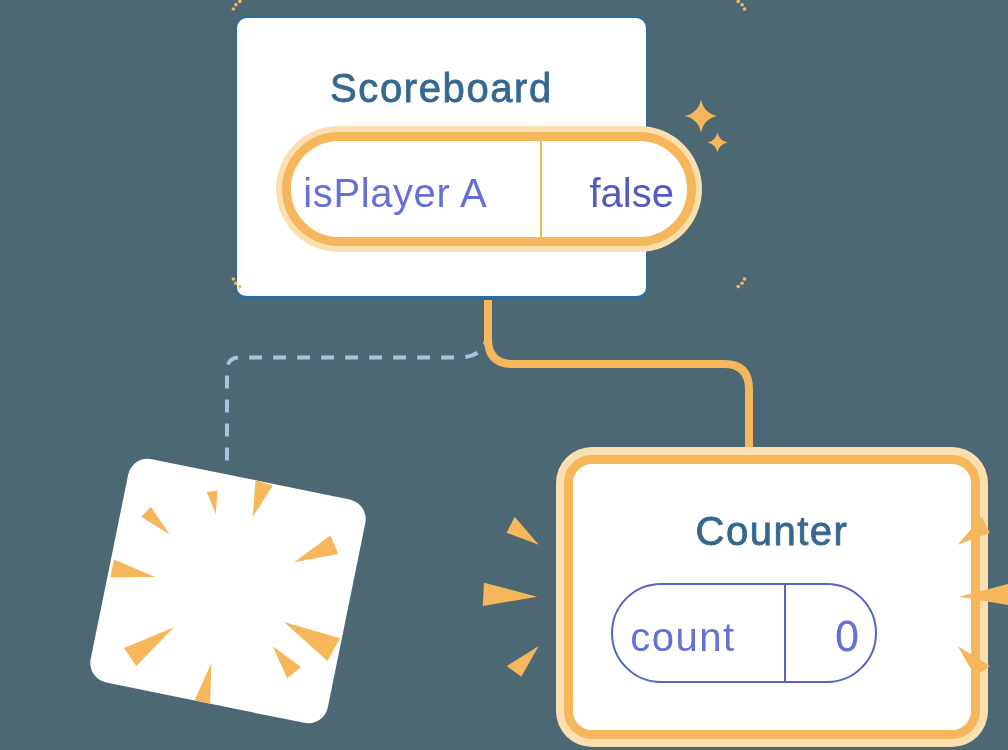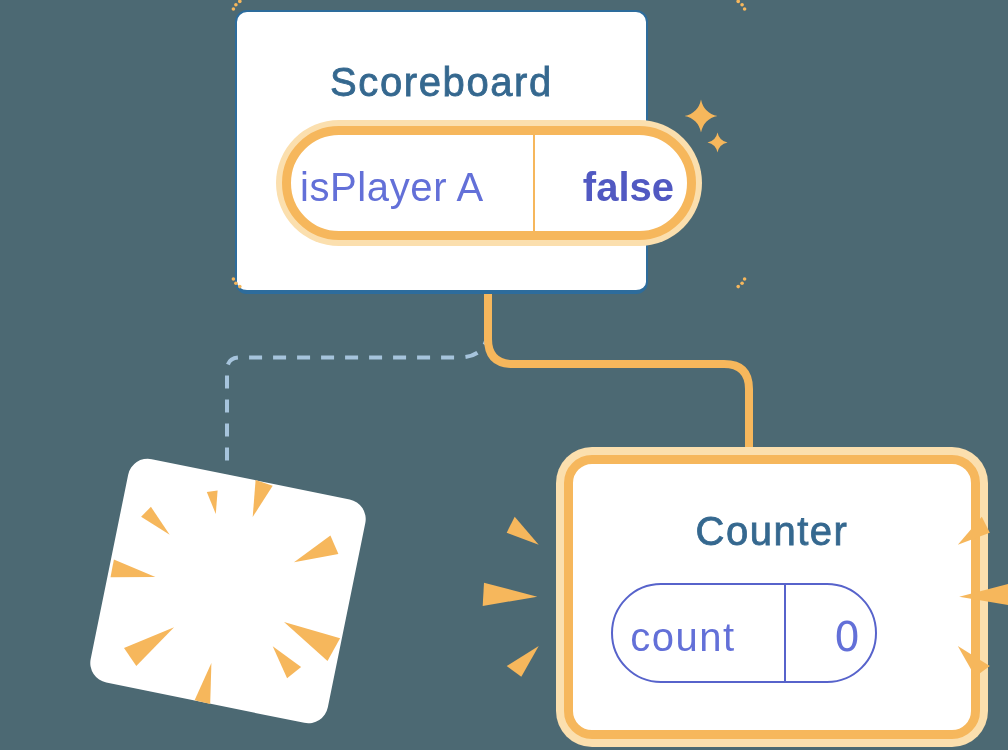--- a/index.html
+++ b/index.html
@@ -10,21 +10,21 @@
     background: var(--background, #4C6973);
     overflow: hidden;
   }
   .stage svg { position:absolute; left:0; top:0; }
   .layer { pointer-events:none; }
 
   
   .card { position:absolute; background:#fff; box-sizing:border-box; }
 
   .scoreboard-card {
-    left:235px; top:10px; width:413px; height:284px;
+    left:235px; top:16px; width:413px; height:284px;
     border:2px solid var(--card-border-blue, #2D6C9C);
     border-bottom-width:4px;
     border-radius:12px;
   }
   .card-title {
     position:absolute; left:0; width:100%; text-align:center;
     font-size:40px; line-height:40px; letter-spacing:1.6px;
     color: var(--title-blue, #35688F);
     font-weight:normal; margin:0;
     -webkit-text-stroke:0.8px var(--title-blue, #35688F);
@@ -42,21 +42,21 @@
     box-shadow:0 0 0 6px var(--orange-pale, #FBDFAE);
   }
   .pill-cell {
     display:flex; align-items:center; justify-content:center;
     font-size:40px; line-height:40px; padding-top:7px;
     color: var(--indigo, #6370D8);
   }
   .pill-divider { flex:none; }
   .scoreboard-card .pill-key   { width:244px; padding-left:8px; box-sizing:border-box; letter-spacing:0.6px; }
   .scoreboard-card .pill-divider { width:2px; background:var(--orange, #F6B75C); }
-  .scoreboard-card .pill-value { flex:1; font-weight:bold; color:var(--indigo-bold, #5159C2); padding-right:13px; }
+  .scoreboard-card .pill-value { flex:1; font-weight:normal; color:var(--indigo-bold, #5159C2); padding-right:13px; }
 
   .counter-card {
     left:564px; top:455px; width:416px; height:284px;
     border:9px solid var(--orange, #F6B75C);
     border-radius:28px;
     box-shadow:0 0 0 8px var(--orange-pale, #FBDFAE);
   }
   .counter-card .card-title { top:47px; letter-spacing:1.5px; }
   .counter-card .state-pill {
     left:38px; top:119px; width:266px; height:100px;

